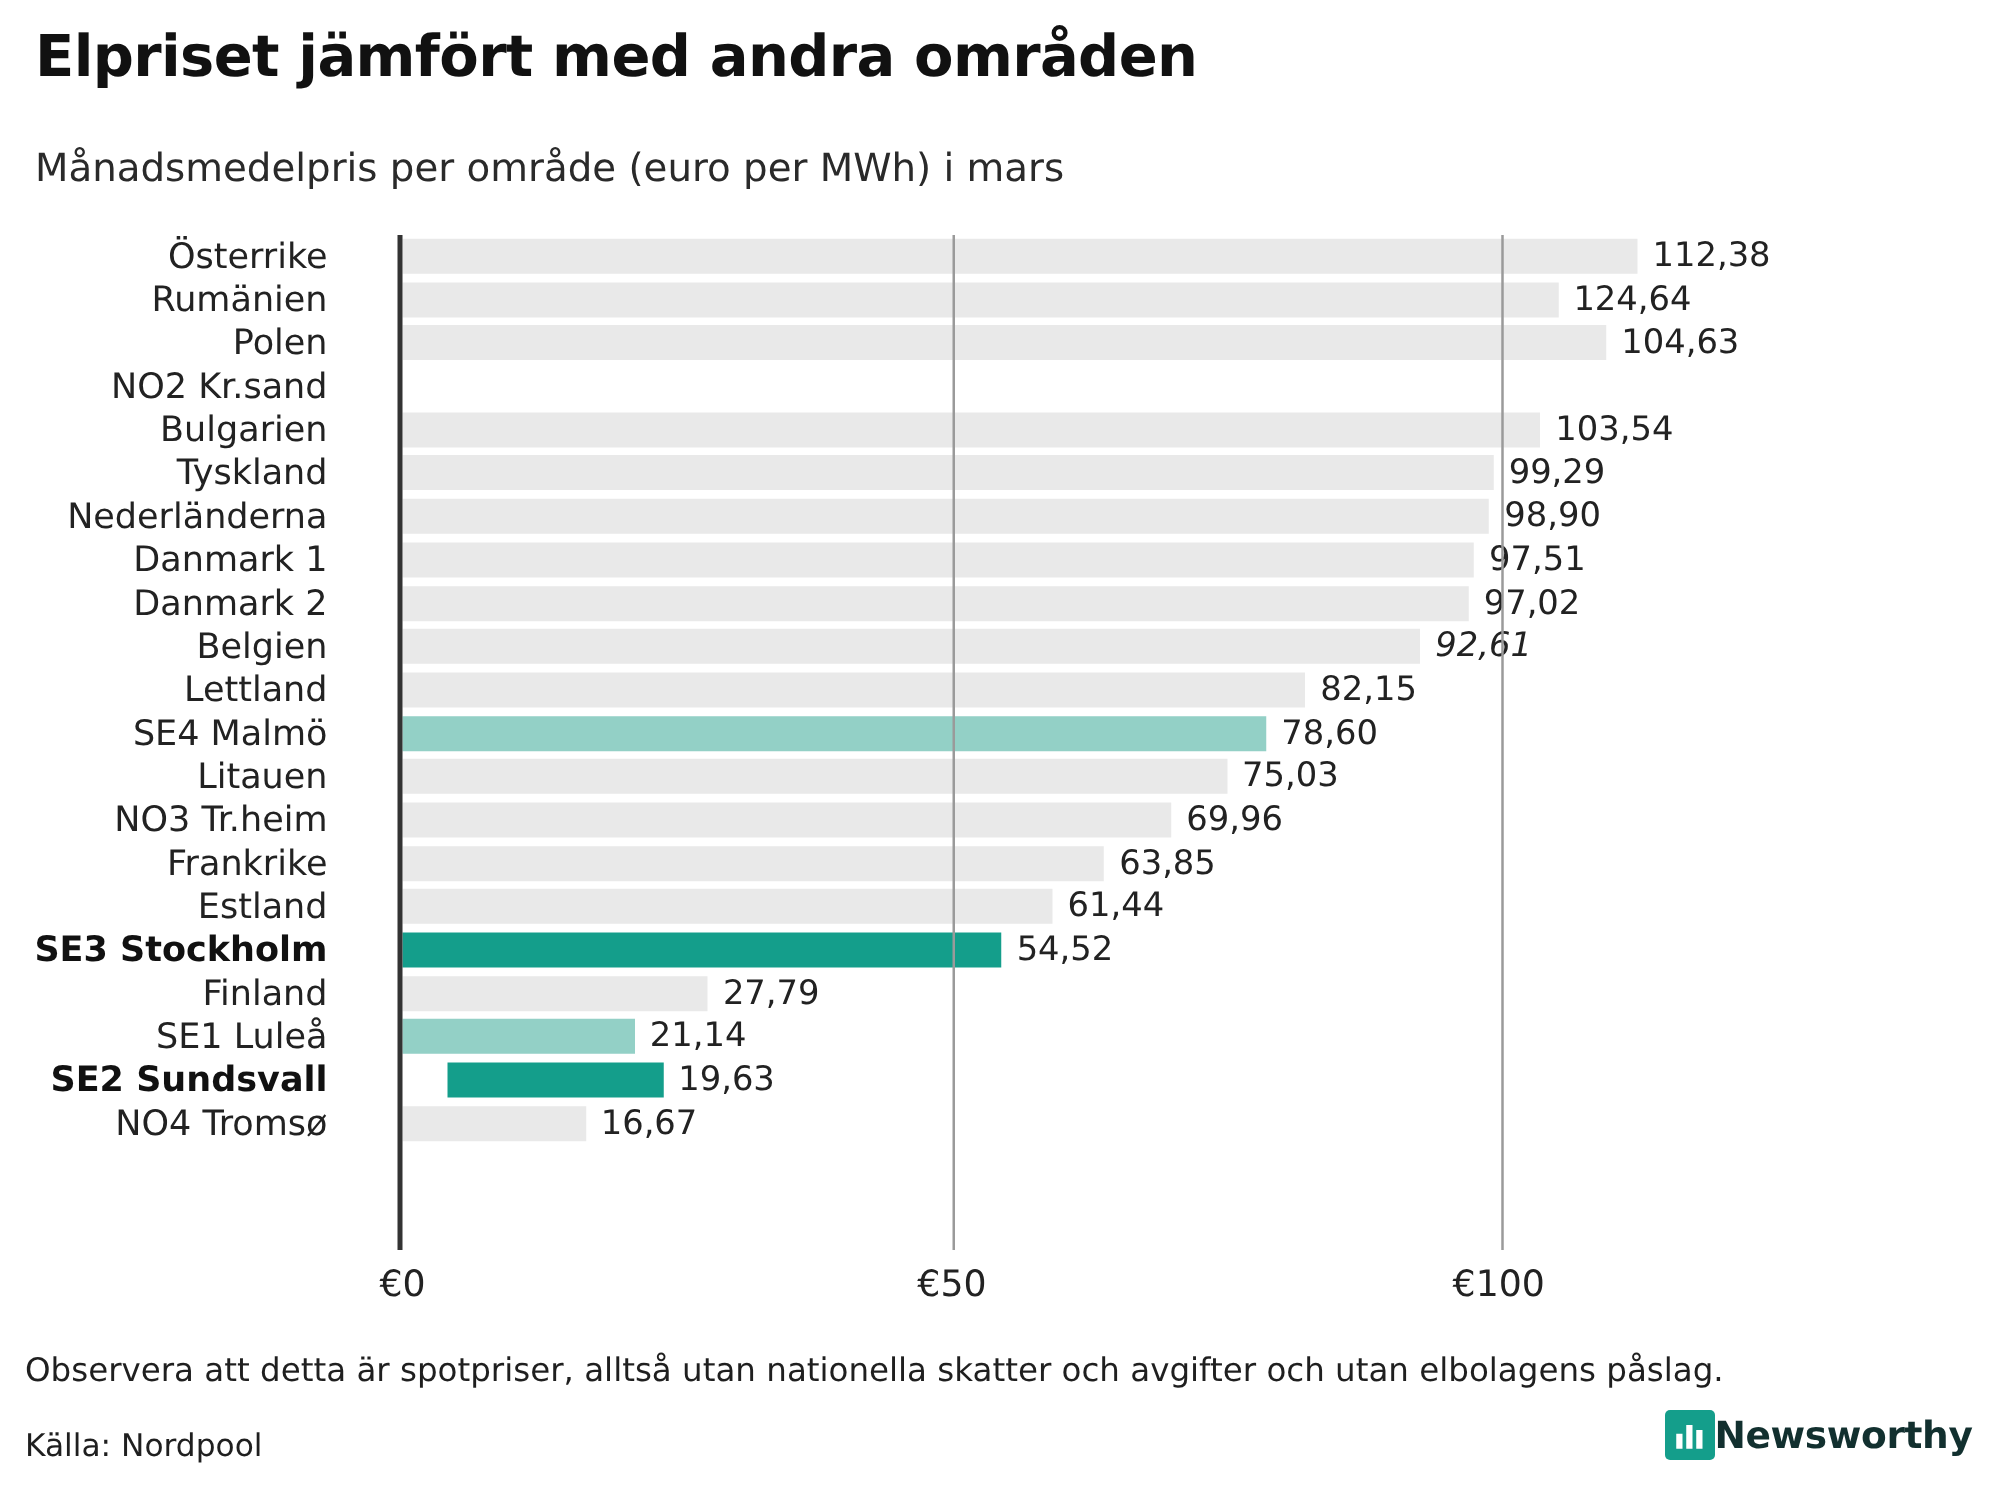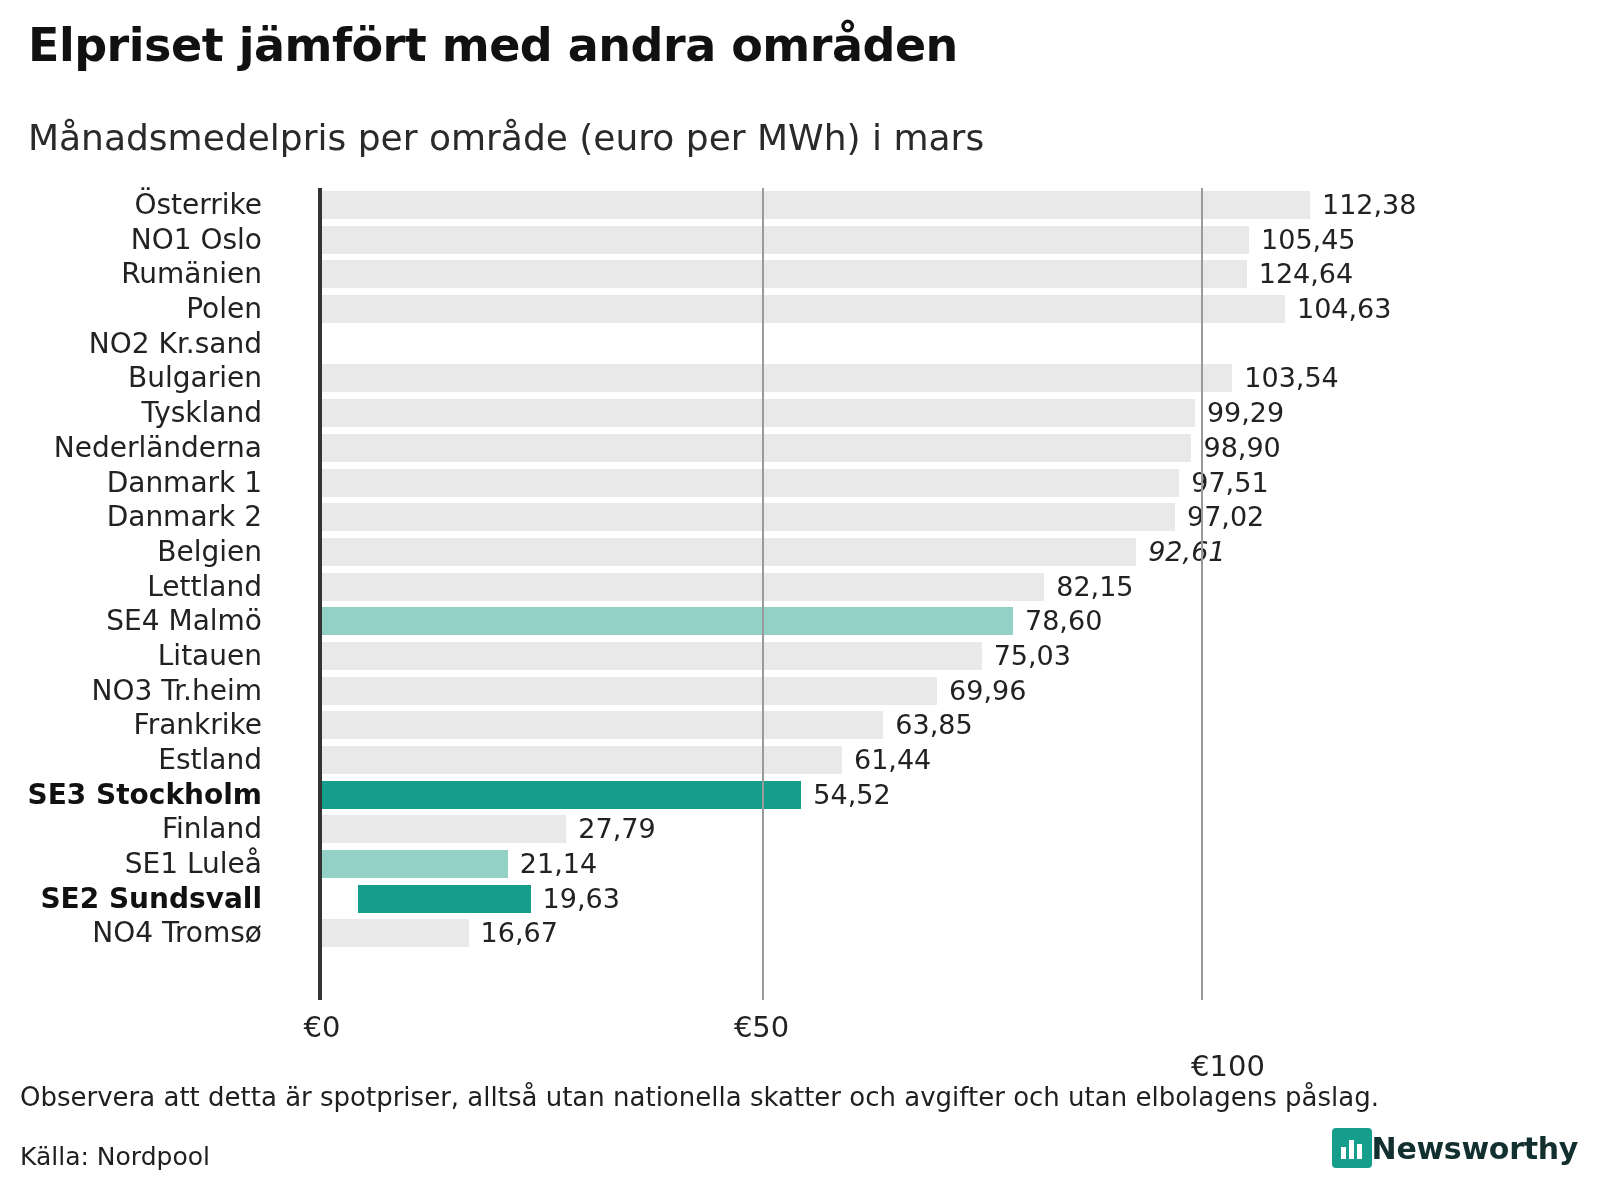--- a/index.html
+++ b/index.html
@@ -29,21 +29,21 @@
     font-size: 46px;
     font-weight: bold;
     letter-spacing: -0.5px;
     color: #111111;
     white-space: nowrap;
   }
   .subtitle {
     position: absolute;
     left: 28px;
     top: 117px;
-    font-size: 36px;
+    font-size: 31px;
     font-weight: normal;
     color: #2a2a2a;
     white-space: nowrap;
   }
 
   
   .chart {
     position: absolute;
     left: 0;
     top: 188px;
@@ -194,27 +194,20 @@
   <div class="chart">
     <div class="rows" id="rows">
         <div class="row">
           <div class="row-label">Österrike</div>
           <div class="bar-wrap" style="width: 988.007px;">
             <div class="bar"></div>
             <div class="bar-value">112,38</div>
           </div>
         </div>
         <div class="row">
-          <div class="row-label">NO1 Oslo</div>
-          <div class="bar-wrap" style="width: 927.081px;">
-            <div class="bar"></div>
-            <div class="bar-value">105,45</div>
-          </div>
-        </div>
-        <div class="row">
           <div class="row-label">Rumänien</div>
           <div class="bar-wrap" style="width: 924.707px;">
             <div class="bar"></div>
             <div class="bar-value">124,64</div>
           </div>
         </div>
         <div class="row">
           <div class="row-label">Polen</div>
           <div class="bar-wrap" style="width: 963px;">
             <div class="bar"></div>
@@ -347,21 +340,21 @@
     <div class="axis-line"></div>
     <div id="grid">
         <div class="gridline" style="left: 761.583px;"></div>
         <div class="gridline" style="left: 1201.17px;"></div>
       </div>
   </div>
 
   <div class="x-axis" id="xaxis">
       <div class="tick-label" style="left: 322px;">€0</div>
       <div class="tick-label" style="left: 761.583px;">€50</div>
-      <div class="tick-label" style="left: 1228px; margin-top: 39px;">€100</div>
+      <div class="tick-label" style="left: 1199px;">€100</div>
     </div>
 
   <div class="footnote">Observera att detta är spotpriser, alltså utan nationella skatter och avgifter och utan elbolagens påslag.</div>
   <div class="source">Källa: Nordpool</div>
 
   <div class="logo">
     <span class="logo-mark">
         <i></i>
         <i></i>
         <i></i>

